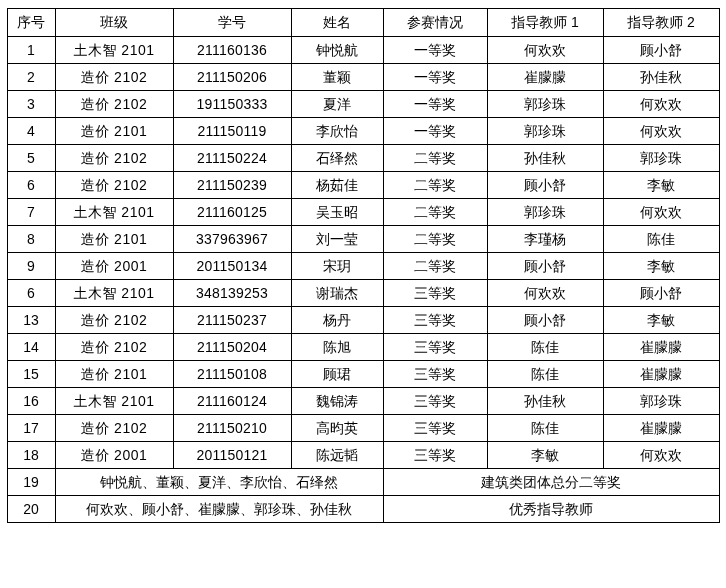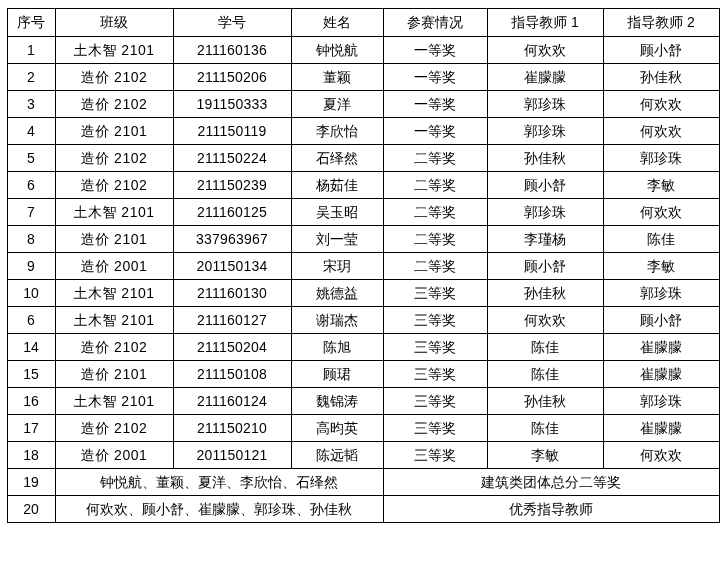--- a/index.html
+++ b/index.html
@@ -158,36 +158,36 @@
       <tr>
         <td class="cell-no">9</td>
         <td class="cell-class">造价 2001</td>
         <td class="cell-sid">201150134</td>
         <td>宋玥</td>
         <td>二等奖</td>
         <td>顾小舒</td>
         <td>李敏</td>
       </tr>
       <tr>
-        <td class="cell-no">10</td>
-        <td class="cell-class">土木智 2101</td>
-        <td class="cell-sid">211160130</td>
-        <td>姚德益</td>
-        <td>三等奖</td>
-        <td>孙佳秋</td>
-        <td>郭珍珠</td>
-      </tr>
-      <tr>
         <td class="cell-no">6</td>
         <td class="cell-class">土木智 2101</td>
-        <td class="cell-sid">211160127</td>
+        <td class="cell-sid">348139253</td>
         <td>谢瑞杰</td>
         <td>三等奖</td>
         <td>何欢欢</td>
         <td>顾小舒</td>
+      </tr>
+      <tr>
+        <td class="cell-no">13</td>
+        <td class="cell-class">造价 2102</td>
+        <td class="cell-sid">211150237</td>
+        <td>杨丹</td>
+        <td>三等奖</td>
+        <td>顾小舒</td>
+        <td>李敏</td>
       </tr>
       <tr>
         <td class="cell-no">14</td>
         <td class="cell-class">造价 2102</td>
         <td class="cell-sid">211150204</td>
         <td>陈旭</td>
         <td>三等奖</td>
         <td>陈佳</td>
         <td>崔朦朦</td>
       </tr>

